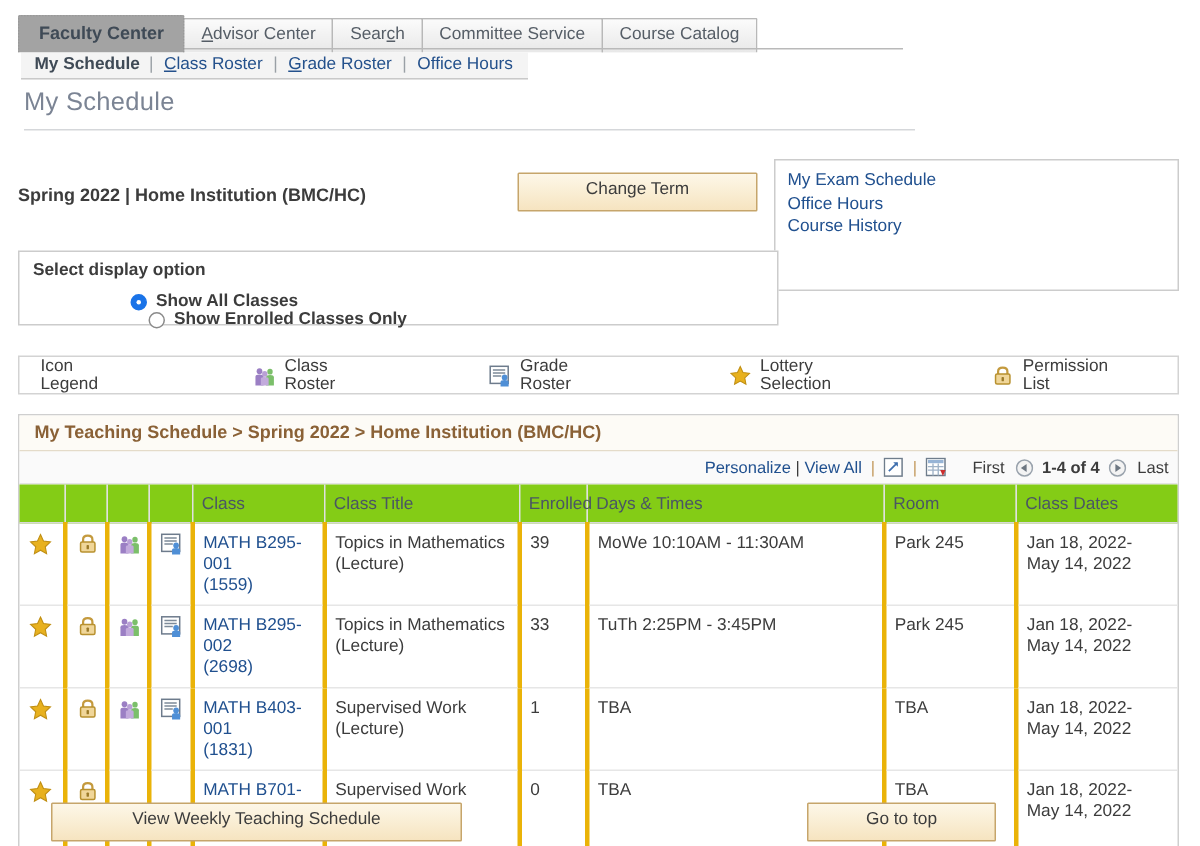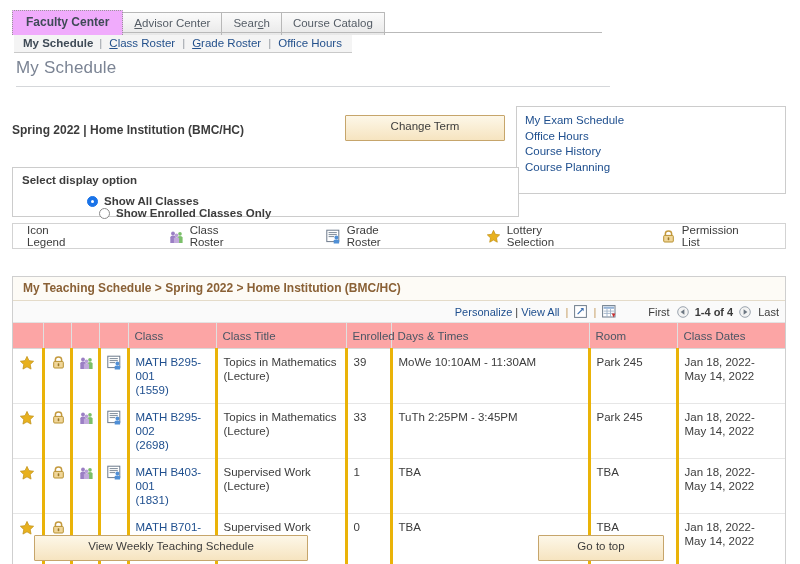--- a/index.html
+++ b/index.html
@@ -33,21 +33,21 @@
     color: #555d66;
     font-size: 11.5px;
     padding: 4px 11px 5px 11px;
     margin-right: -1px;
     line-height: 13px;
     white-space: nowrap;
     position: relative;
     border-radius: 1px 1px 0 0;
   }
   .tab.active {
-    background: #f0abfc;
+    background: #a3a3a3;
     background-image: none;
     color: #3f4a56;
     font-weight: bold;
     font-size: 12px;
     padding: 5px 13px 6px 13px;
     border: 1px dotted #999;
     border-bottom: none;
     z-index: 3;
   }
   .tab .ak { text-decoration: underline; }
@@ -215,21 +215,21 @@
     left: 3px; top: 3px;
     width: 3px; height: 3px;
     border-radius: 50%;
     background: #ffffff;
   }
 
   
   .legend {
     position: absolute;
     left: 12px;
-    top: 223px;
+    top: 237px;
     width: 774px;
     height: 26px;
     border: 1px solid #d3d3d3;
     background: #ffffff;
     box-sizing: border-box;
     display: flex;
     align-items: center;
     padding-left: 14px;
     gap: 44px;
   }
@@ -276,30 +276,30 @@
     font-size: 11px;
     color: #3c3c3c;
   }
   .grid-toolbar a {
     color: #20508f;
     text-decoration: none;
   }
   .grid-toolbar .bar { color: #c39a5e; margin: 0 6px; }
   .grid-toolbar .pager { margin-left: 16px; display: flex; align-items: center; }
   .grid-toolbar .pager .cnt { font-weight: bold; margin: 0 6px; color: #3c3c3c; }
-  .grid-toolbar .pager .lbl { color: #3c3c3c; margin-left: 15px; }
+  .grid-toolbar .pager .lbl { color: #3c3c3c; }
 
   table.grid {
     border-collapse: collapse;
     width: 100%;
     table-layout: fixed;
     font-size: 11.5px;
   }
   table.grid th {
-    background: #fca5a5;
+    background: #84cc16;
     color: #4a5664;
     font-weight: normal;
     text-align: left;
     font-size: 11.5px;
     padding: 4px 5px 4px 6px;
     border-right: 1px solid #e0e0e0;
     border-bottom: 1px solid #d8d8d8;
     vertical-align: middle;
     height: 17px;
   }
@@ -342,20 +342,21 @@
 
   svg { display: block; }
 </style>
 </head>
 <body>
 
 <div class="tabstrip">
   <div class="tab active"><span>Faculty Center</span></div>
   <div class="tab"><span class="ak">A</span><span>dvisor Center</span></div>
   <div class="tab"><span>Sear</span><span class="ak">c</span><span>h</span></div>
+  <div class="tab"><span>Committee Service</span></div>
   <div class="tab"><span>Course Catalog</span></div>
 </div>
 <div class="tabstrip-rule"></div>
 
 <div class="subnav">
   <span class="cur">My Schedule</span>
   <span class="sep">|</span>
   <a href="#"><span class="ak">C</span>lass Roster</a>
   <span class="sep">|</span>
   <a href="#"><span class="ak">G</span>rade Roster</a>
@@ -366,21 +367,20 @@
 <div class="page-title">My Schedule</div>
 <div class="title-rule"></div>
 
 <div class="term-label">Spring 2022 | Home Institution (BMC/HC)</div>
 <div class="btn btn-change-term">Change Term</div>
 
 <div class="linkpanel">
   <a href="#">My Exam Schedule</a>
   <a href="#">Office Hours</a>
   <a href="#">Course History</a>
-  <a href="#">Course Planning</a>
 </div>
 
 <div class="optbox">
   <div class="opt-title">Select display option</div>
   <div class="radio-row">
     <div class="radio-item r1">
       <span class="radio checked"></span>
       <span>Show All Classes</span>
     </div>
     <div class="radio-item r2">

